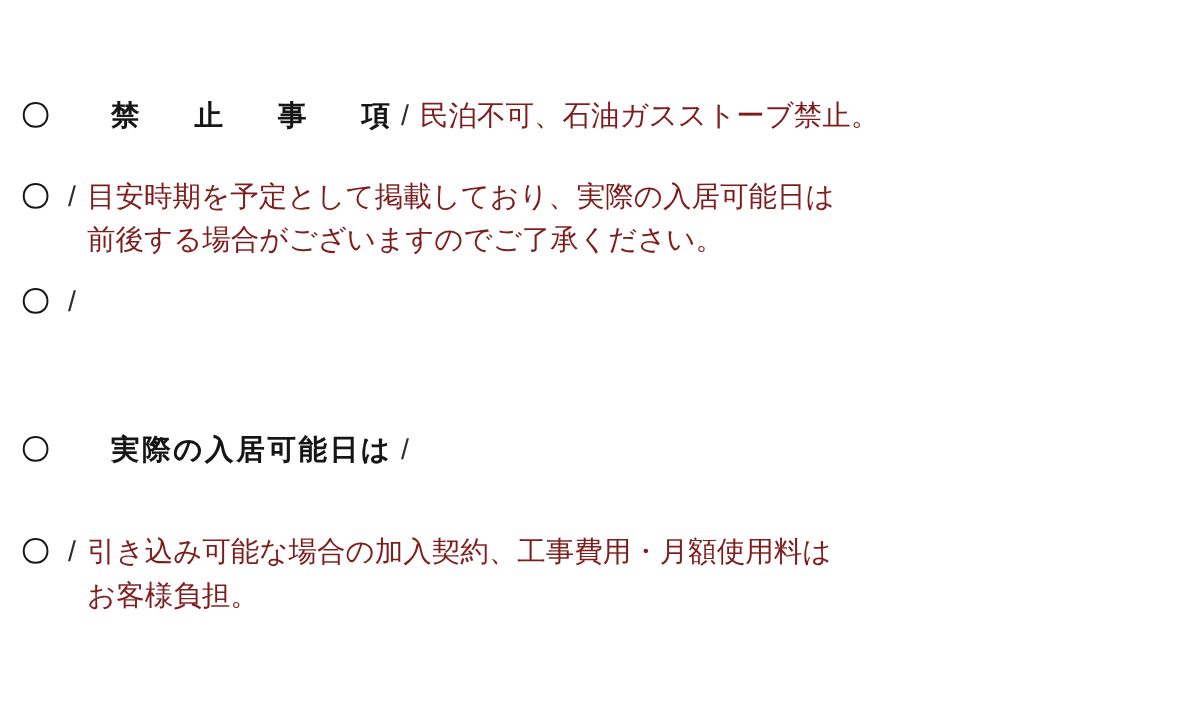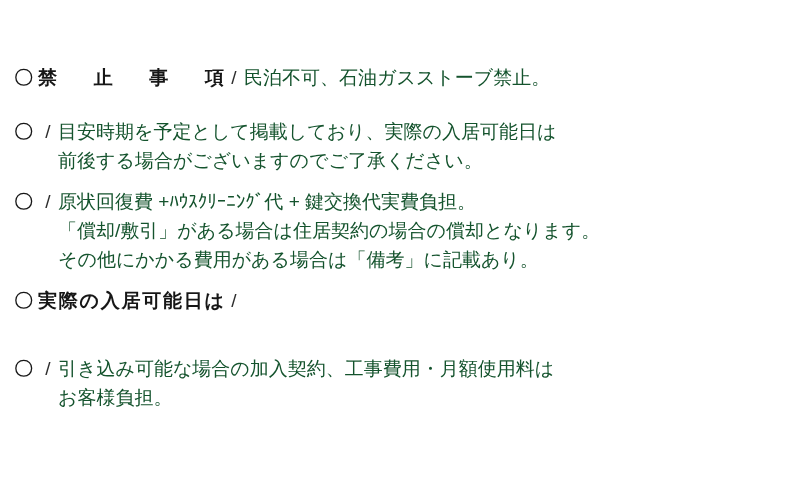--- a/index.html
+++ b/index.html
@@ -33,32 +33,33 @@
     color: #161616;
   }
   .label {
     flex: none;
     width: 186px;
     font-weight: 700;
     color: #161616;
     text-align: justify;
     text-align-last: justify;
     text-justify: inter-ideograph;
+    margin-left: 36px;
   }
   .slash {
     flex: none;
     width: 20px;
     text-align: center;
     font-weight: 400;
     color: #2e2e2e;
   }
   .desc {
     flex: 1;
     white-space: pre-line;
-    color: #14532d;
+    color: #7f1d1d;
   }
 </style>
 </head>
 <body>
 
 <div class="page">
 
   <div class="row r1">
     <span class="marker">〇</span>
     <span class="label">禁止事項</span>
@@ -69,23 +70,20 @@
   <div class="row r2">
     <span class="marker">〇</span>
     <span class="slash">/</span>
     <span class="desc">目安時期を予定として掲載しており、実際の入居可能日は
 前後する場合がございますのでご了承ください。</span>
   </div>
 
   <div class="row r3">
     <span class="marker">〇</span>
     <span class="slash">/</span>
-    <span class="desc">原状回復費 +ﾊｳｽｸﾘｰﾆﾝｸﾞ代 + 鍵交換代実費負担。
-「償却/敷引」がある場合は住居契約の場合の償却となります。
-その他にかかる費用がある場合は「備考」に記載あり。</span>
   </div>
 
   <div class="row r4">
     <span class="marker">〇</span>
     <span class="label">実際の入居可能日は</span>
     <span class="slash">/</span>
   </div>
 
   <div class="row r5">
     <span class="marker">〇</span>

